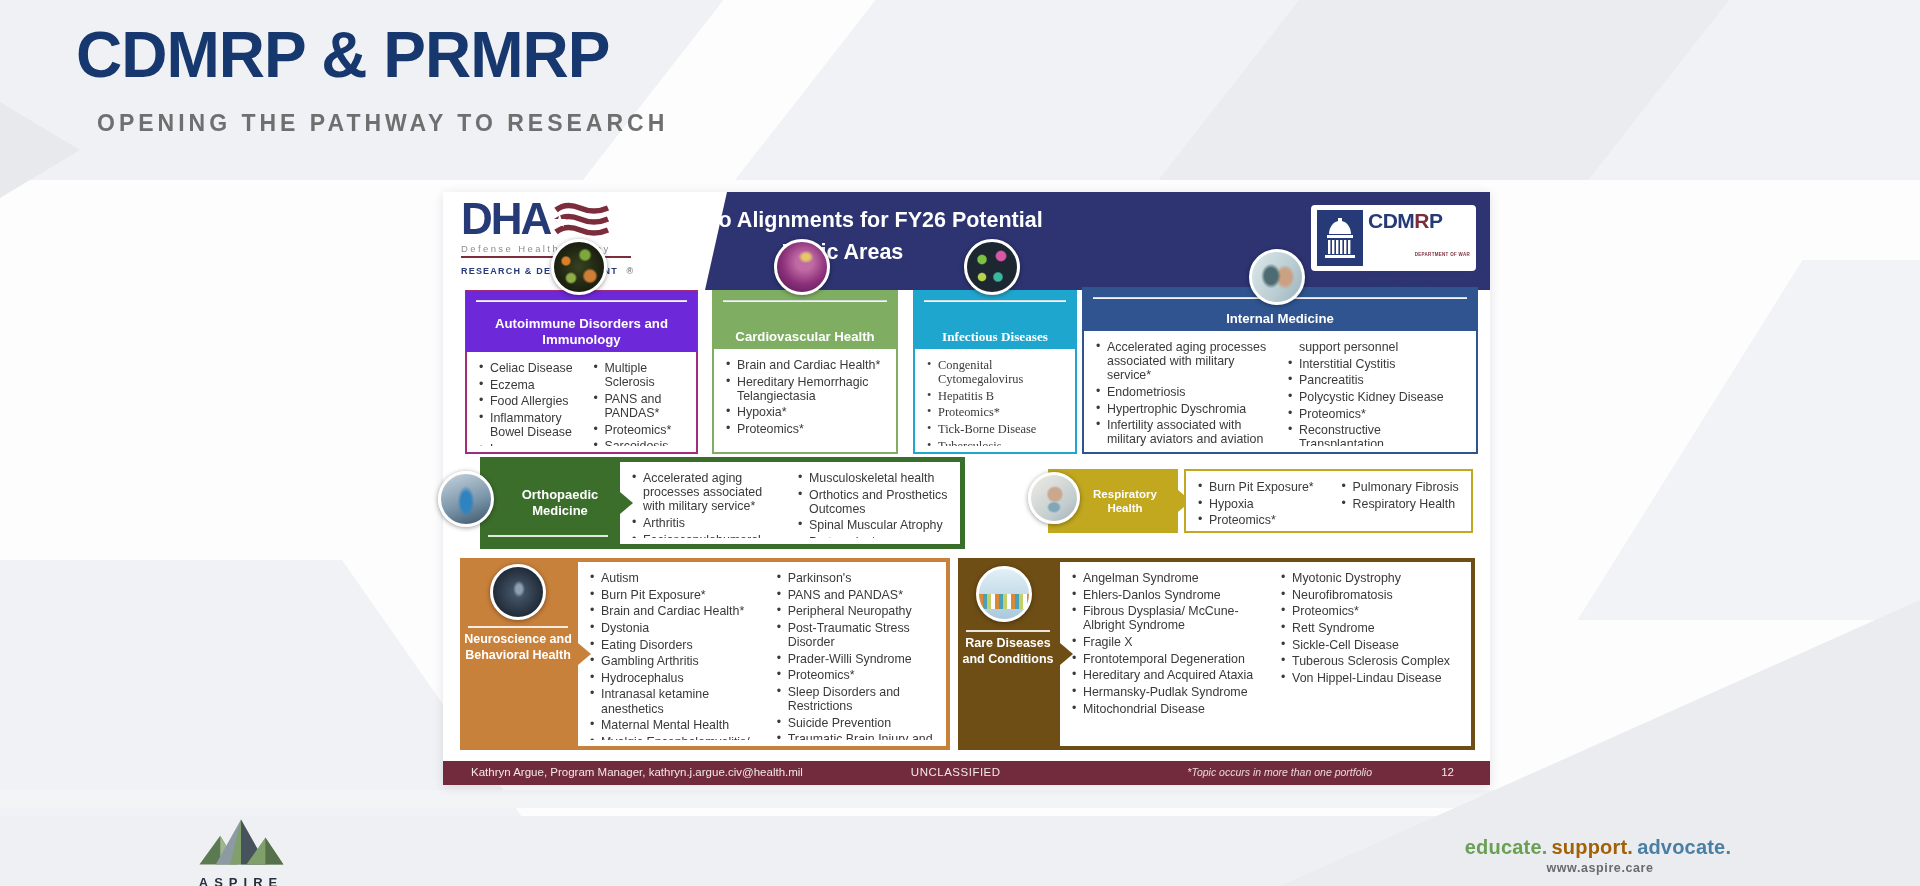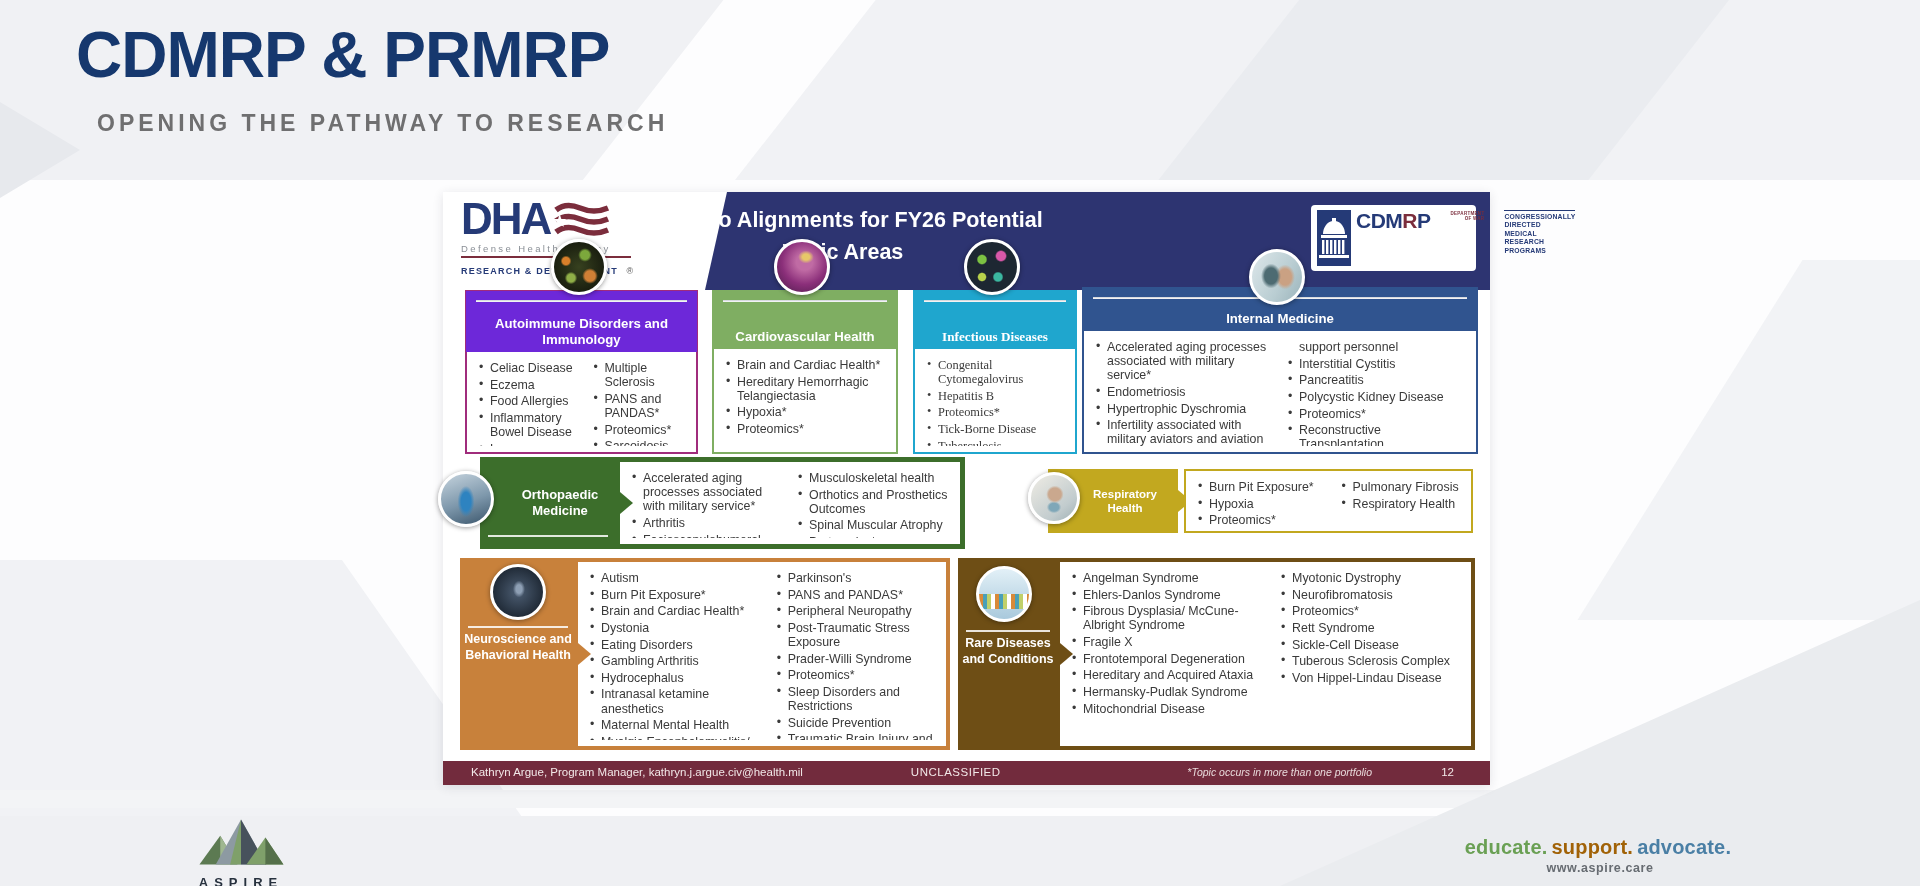--- a/index.html
+++ b/index.html
@@ -65,21 +65,21 @@
   .dha-sub { font-size:9px; font-weight:700; color:#253a77; letter-spacing:1.2px; }
   .dha-reg { font-size:9px; color:#555; margin-left:4px; }
 
   
   .cdmrp {
     right:14px; top:13px; width:165px; height:66px;
     background:#ffffff; border-radius:4px; padding:5px 6px;
     display:flex; gap:5px; align-items:stretch;
   }
   .cdmrp-seal { width:46px; height:56px; background:#253a77; display:flex; align-items:center; justify-content:center; }
-  .cdmrp-right { flex:1; display:flex; flex-direction:row;gap:20px; }
+  .cdmrp-right { flex:1; display:flex; flex-direction:column;gap:20px; }
   .cdmrp-word { font-size:21px; font-weight:700; letter-spacing:-.5px; line-height:1; color:#253a77; }
   .cdmrp-word .mar { color:#7b2d3c; }
   .cdmrp-dept { font-size:4.5px; color:#7b2d3c; font-weight:700; text-align:right; letter-spacing:.3px; margin:1px 0 2px; }
   .cdmrp-sub { border-top:1.5px solid #253a77; padding-top:2px; font-size:6.8px; font-weight:700; color:#253a77; line-height:1.25; letter-spacing:.2px; }
 
   
   .pbox { position:absolute; }
   .pbox.top { background:#fff; border:2px solid; }
   .tophead { position:absolute; left:-1px; right:-1px; top:-1px; }
   .hline { position:absolute; left:10px; right:10px; top:9px; height:2px; background:linear-gradient(#c9ced4,#ffffff); }
@@ -403,21 +403,21 @@
                 <li>Intranasal ketamine anesthetics</li>
                 <li>Maternal Mental Health</li>
                 <li>Myalgic Encephalomyelitis/ Chronic Fatigue Syndrome</li>
               </ul>
             </div>
             <div class="col" style="width: 48%;">
               <ul>
                 <li>Parkinson's</li>
                 <li>PANS and PANDAS*</li>
                 <li>Peripheral Neuropathy</li>
-                <li>Post-Traumatic Stress Exposure</li>
+                <li>Post-Traumatic Stress Disorder</li>
                 <li>Prader-Willi Syndrome</li>
                 <li>Proteomics*</li>
                 <li>Sleep Disorders and Restrictions</li>
                 <li>Suicide Prevention</li>
                 <li>Traumatic Brain Injury and Psychological Health</li>
               </ul>
             </div>
           </div>
         </div>
         <div class="chev" style="left: 118px; top: 50%; margin-top: -11px; border-left: 13px solid rgb(200, 129, 59); z-index: 3;"></div>

